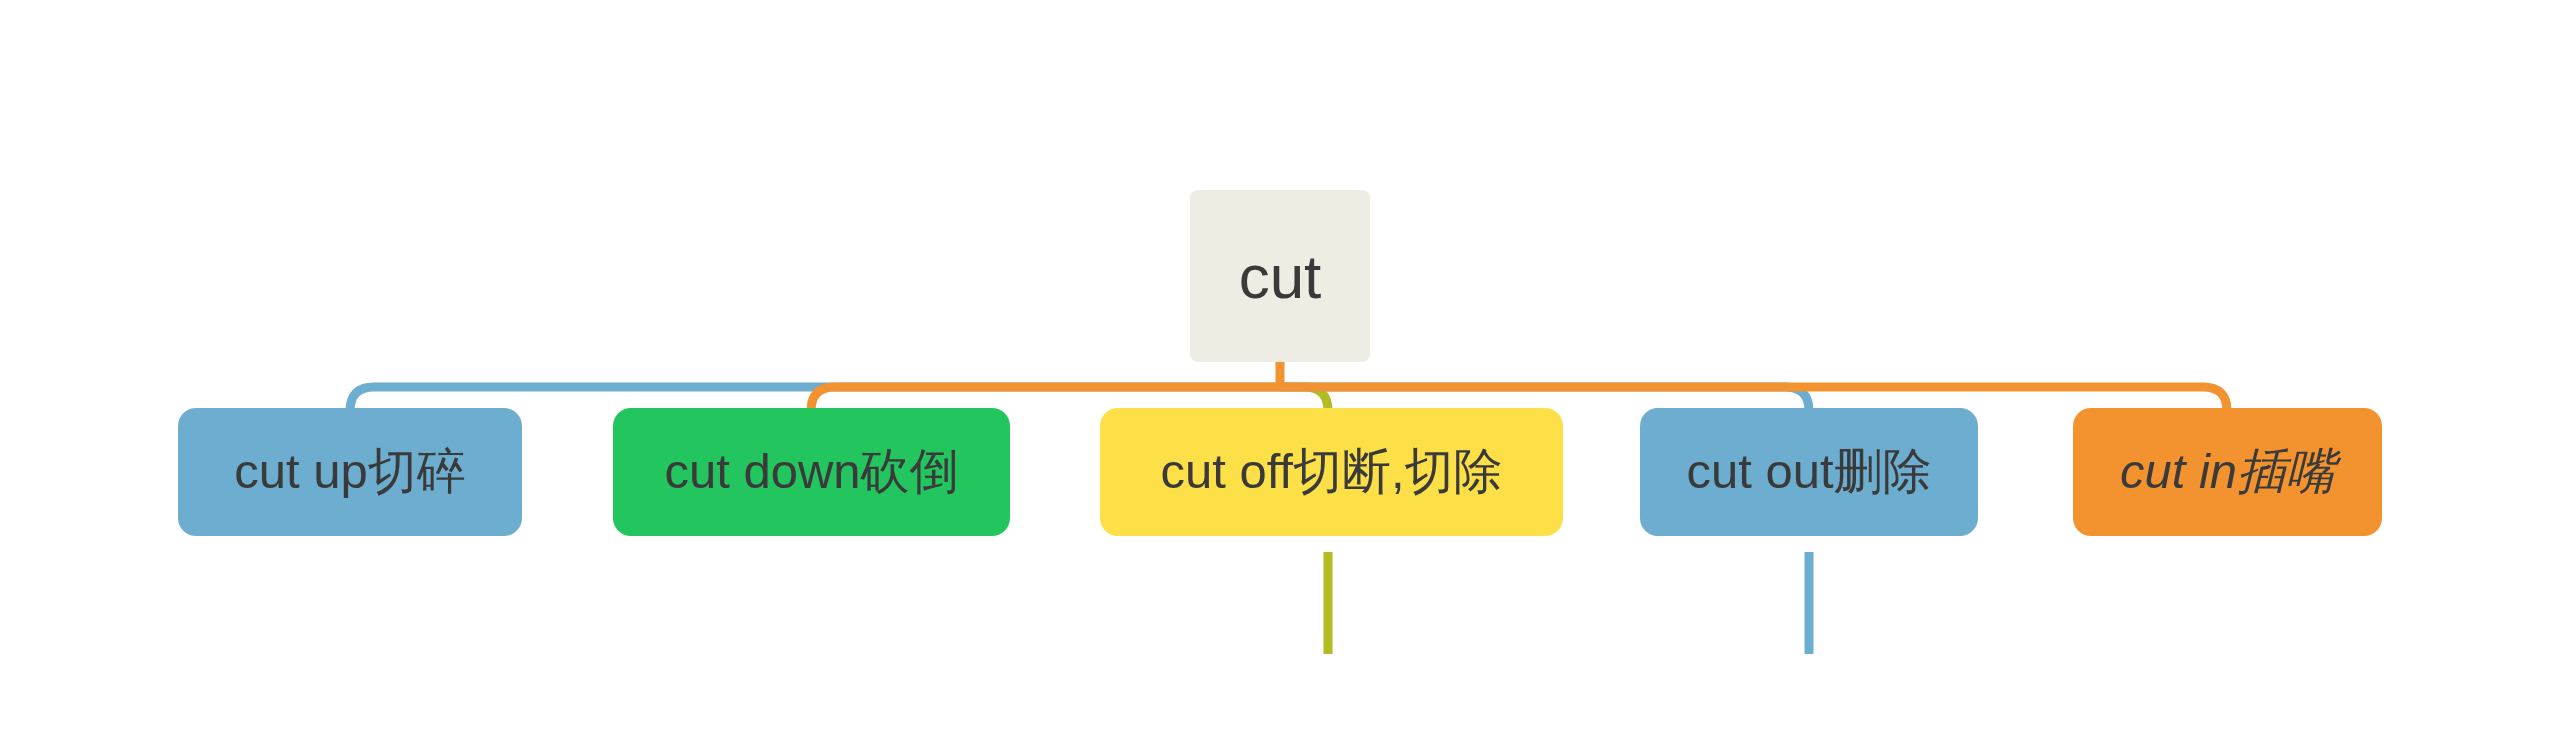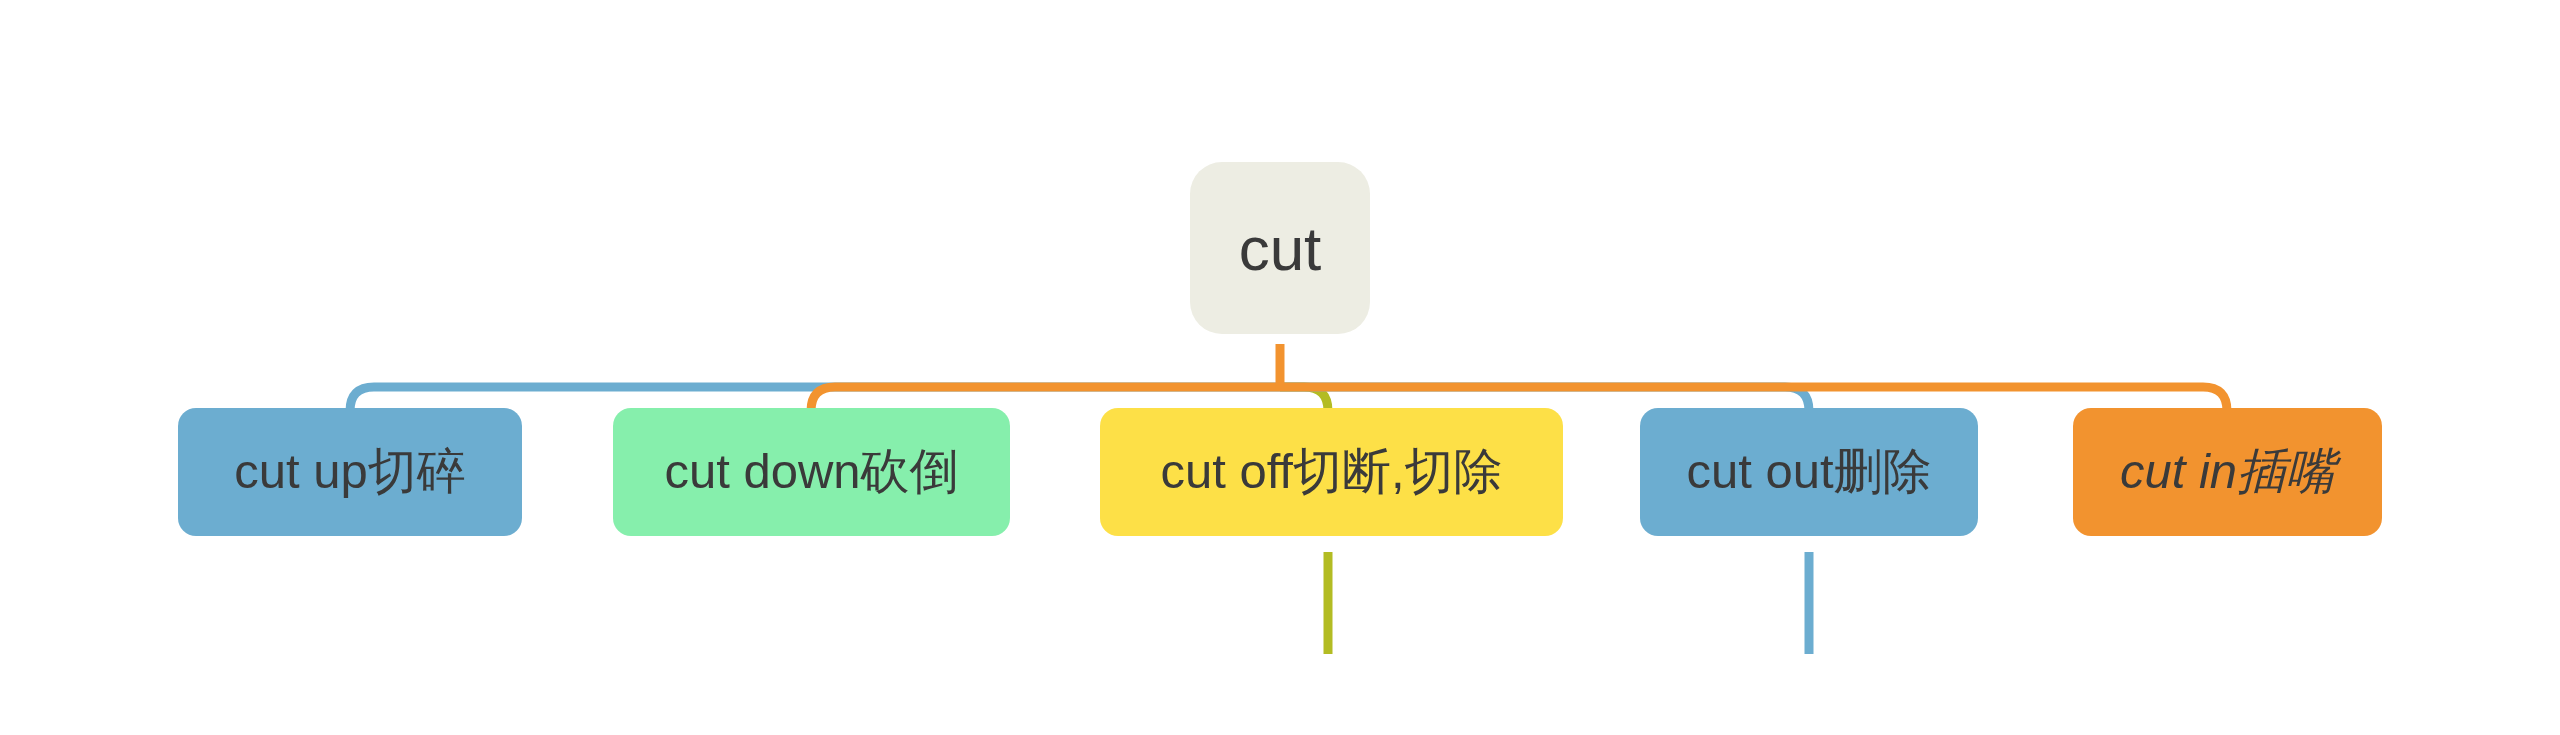--- a/index.html
+++ b/index.html
@@ -27,24 +27,24 @@
     display: flex;
     align-items: center;
     justify-content: center;
     box-sizing: border-box;
     color: #3a3a3a;
     white-space: nowrap;
     cursor: default;
   }
   .root-node {
     left: 1190px;
-    top: 162px;
+    top: 190px;
     width: 180px;
     height: 172px;
-    border-radius: 32px;
+    border-radius: 8px;
     background: #edede3;
     font-size: 62px;
   }
   .child-node {
     top: 408px;
     height: 128px;
     border-radius: 18px;
     font-size: 49px;
   }
   .child-1 { left: 178px;  width: 344px; background: #6cadd0; }
@@ -77,21 +77,21 @@
   </svg>
 
   <div class="node root-node" style="background-color: rgb(237, 237, 227);">
     <span>cut</span>
   </div>
 
   <div class="node child-node child-1" style="background-color: rgb(108, 173, 208);">
     <span>cut up切碎</span>
   </div>
 
-  <div class="node child-node child-2" style="background-color: #86efac;">
+  <div class="node child-node child-2" style="background-color: #22c55e;">
     <span>cut down砍倒</span>
   </div>
 
   <div class="node child-node child-3" style="background-color: #fde047;">
     <span>cut off切断,切除</span>
   </div>
 
   <div class="node child-node child-4" style="background-color: rgb(108, 173, 208);">
     <span>cut out删除</span>
   </div>

